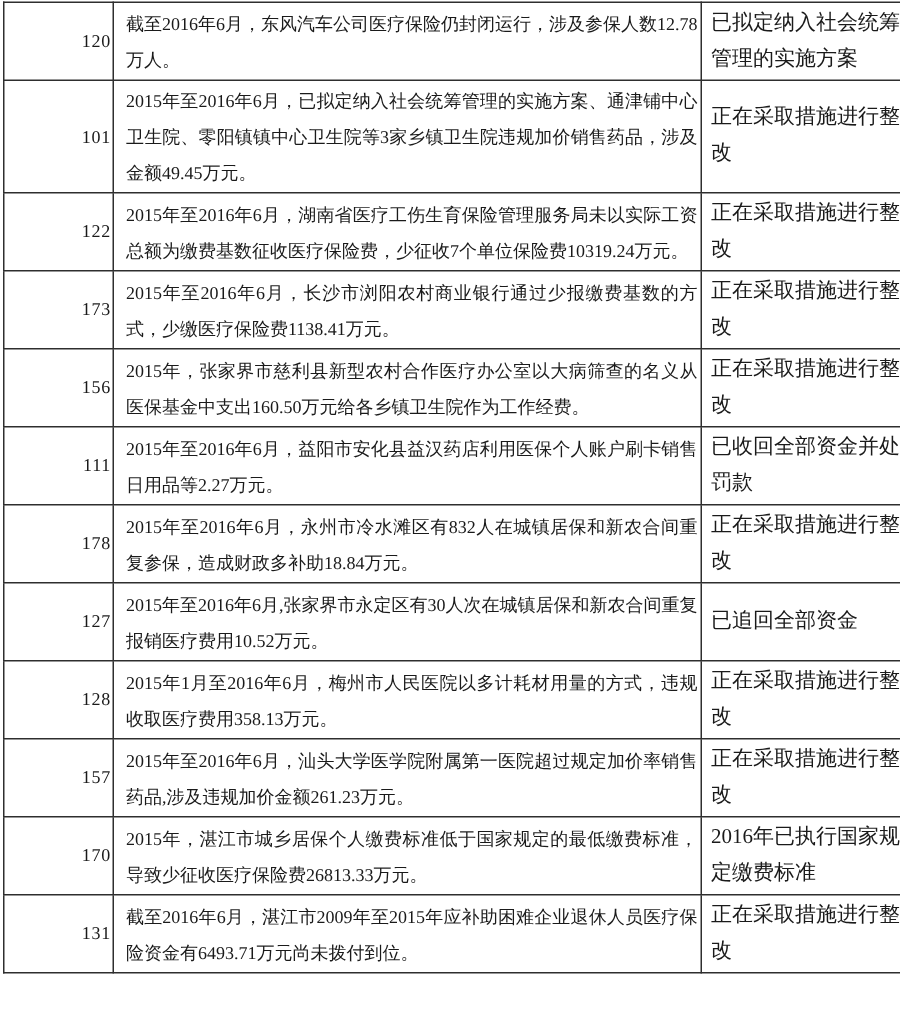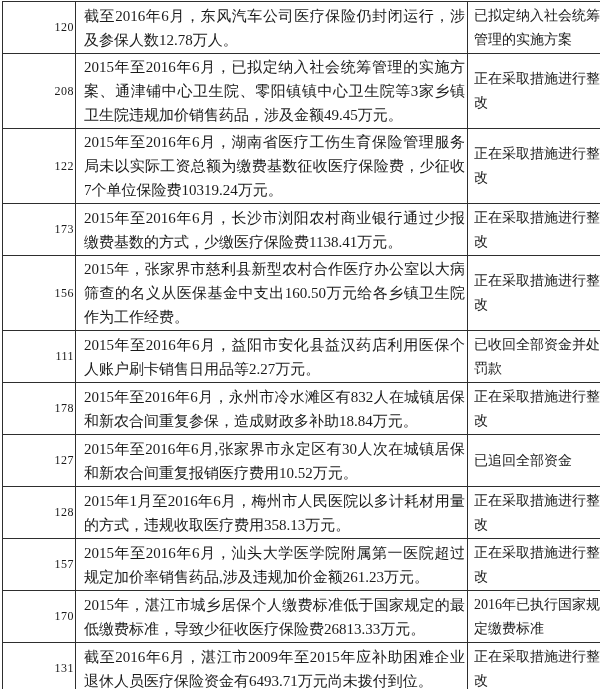--- a/index.html
+++ b/index.html
@@ -26,21 +26,21 @@
     overflow: hidden;
   }
   tr.case-row { height: 52px; }
   td.c-no {
     text-align: right;
     font-size: 12px;
     letter-spacing: 0.5px;
   }
   td.c-desc {
     padding: 1px 2px 1px 8px;
-    font-size: 15px;
+    font-size: 12px;
     line-height: 24px;
     text-align: justify;
   }
   td.c-status {
     padding: 1px 1px 1px 6px;
     font-size: 14px;
     line-height: 24px;
     text-align: left;
   }
 </style>
@@ -53,21 +53,21 @@
     <col style="width:392px">
     <col style="width:143px">
   </colgroup>
   <tbody>
     <tr class="case-row">
       <td class="c-no">120</td>
       <td class="c-desc">截至2016年6月，东风汽车公司医疗保险仍封闭运行，涉及参保人数12.78万人。</td>
       <td class="c-status">已拟定纳入社会统筹管理的实施方案</td>
     </tr>
     <tr class="case-row">
-      <td class="c-no">208</td>
+      <td class="c-no">101</td>
       <td class="c-desc">2015年至2016年6月，已拟定纳入社会统筹管理的实施方案、通津铺中心卫生院、零阳镇镇中心卫生院等3家乡镇卫生院违规加价销售药品，涉及金额49.45万元。</td>
       <td class="c-status">正在采取措施进行整改</td>
     </tr>
     <tr class="case-row">
       <td class="c-no">122</td>
       <td class="c-desc">2015年至2016年6月，湖南省医疗工伤生育保险管理服务局未以实际工资总额为缴费基数征收医疗保险费，少征收7个单位保险费10319.24万元。</td>
       <td class="c-status">正在采取措施进行整改</td>
     </tr>
     <tr class="case-row">
       <td class="c-no">173</td>

